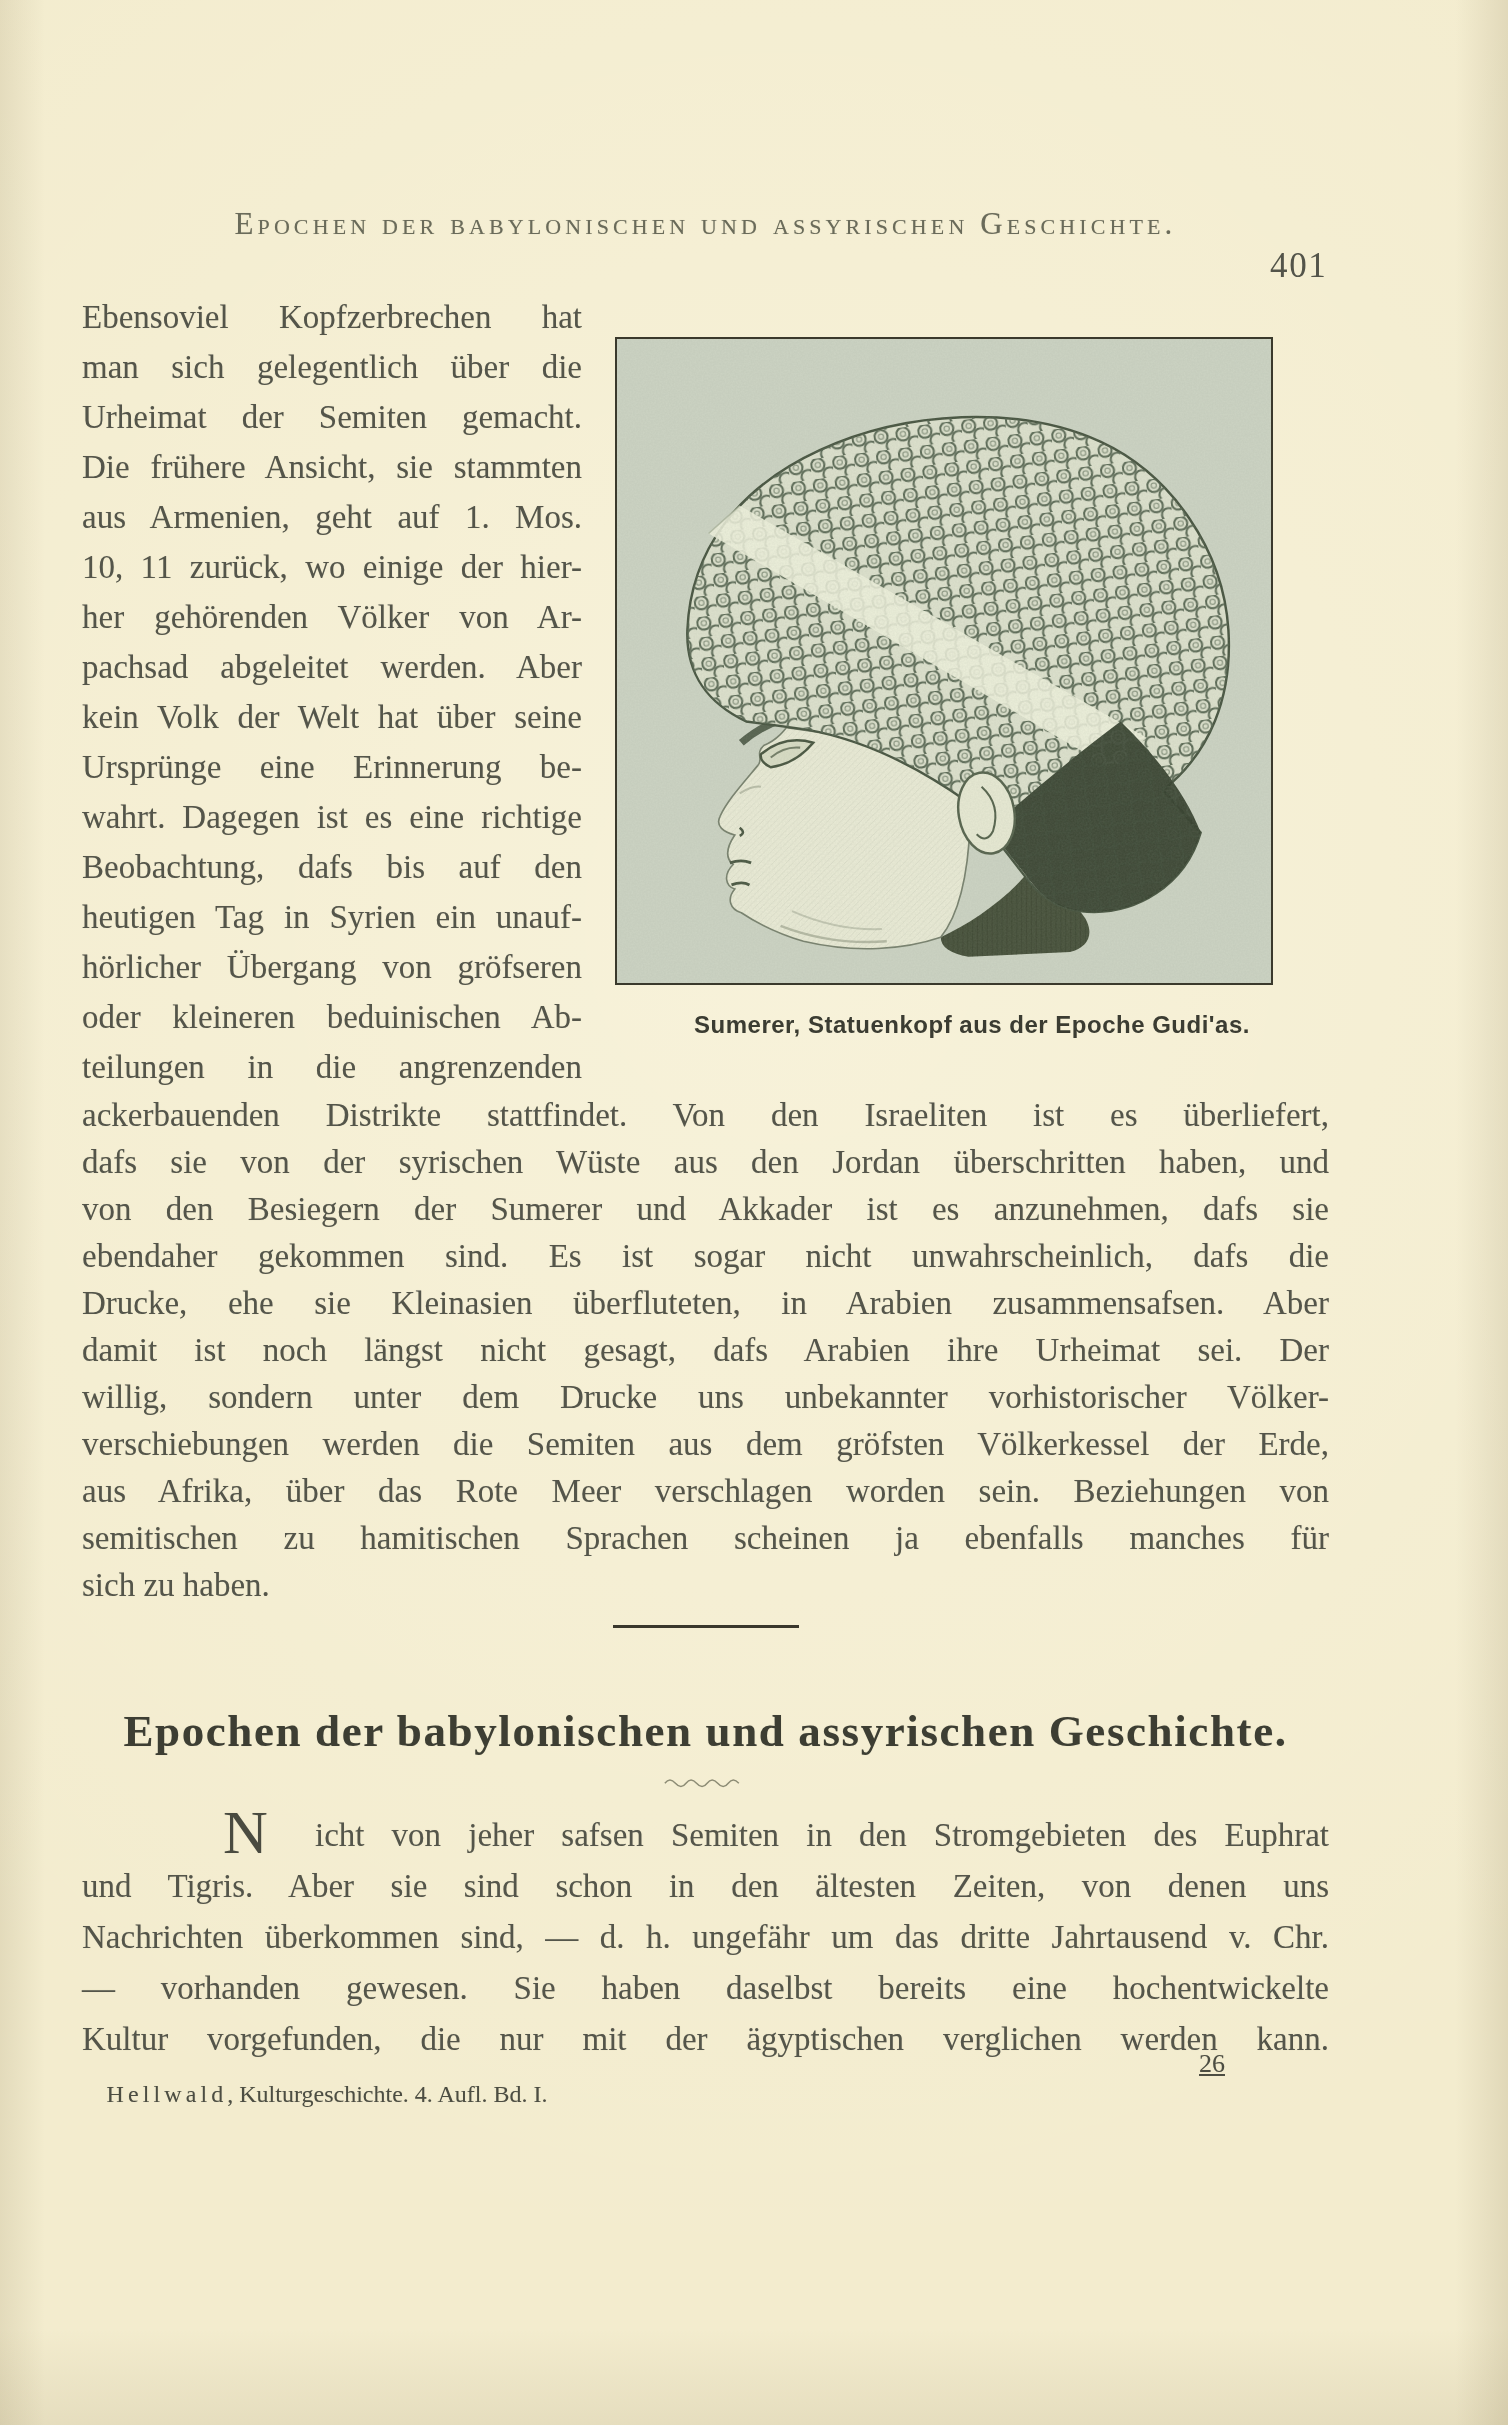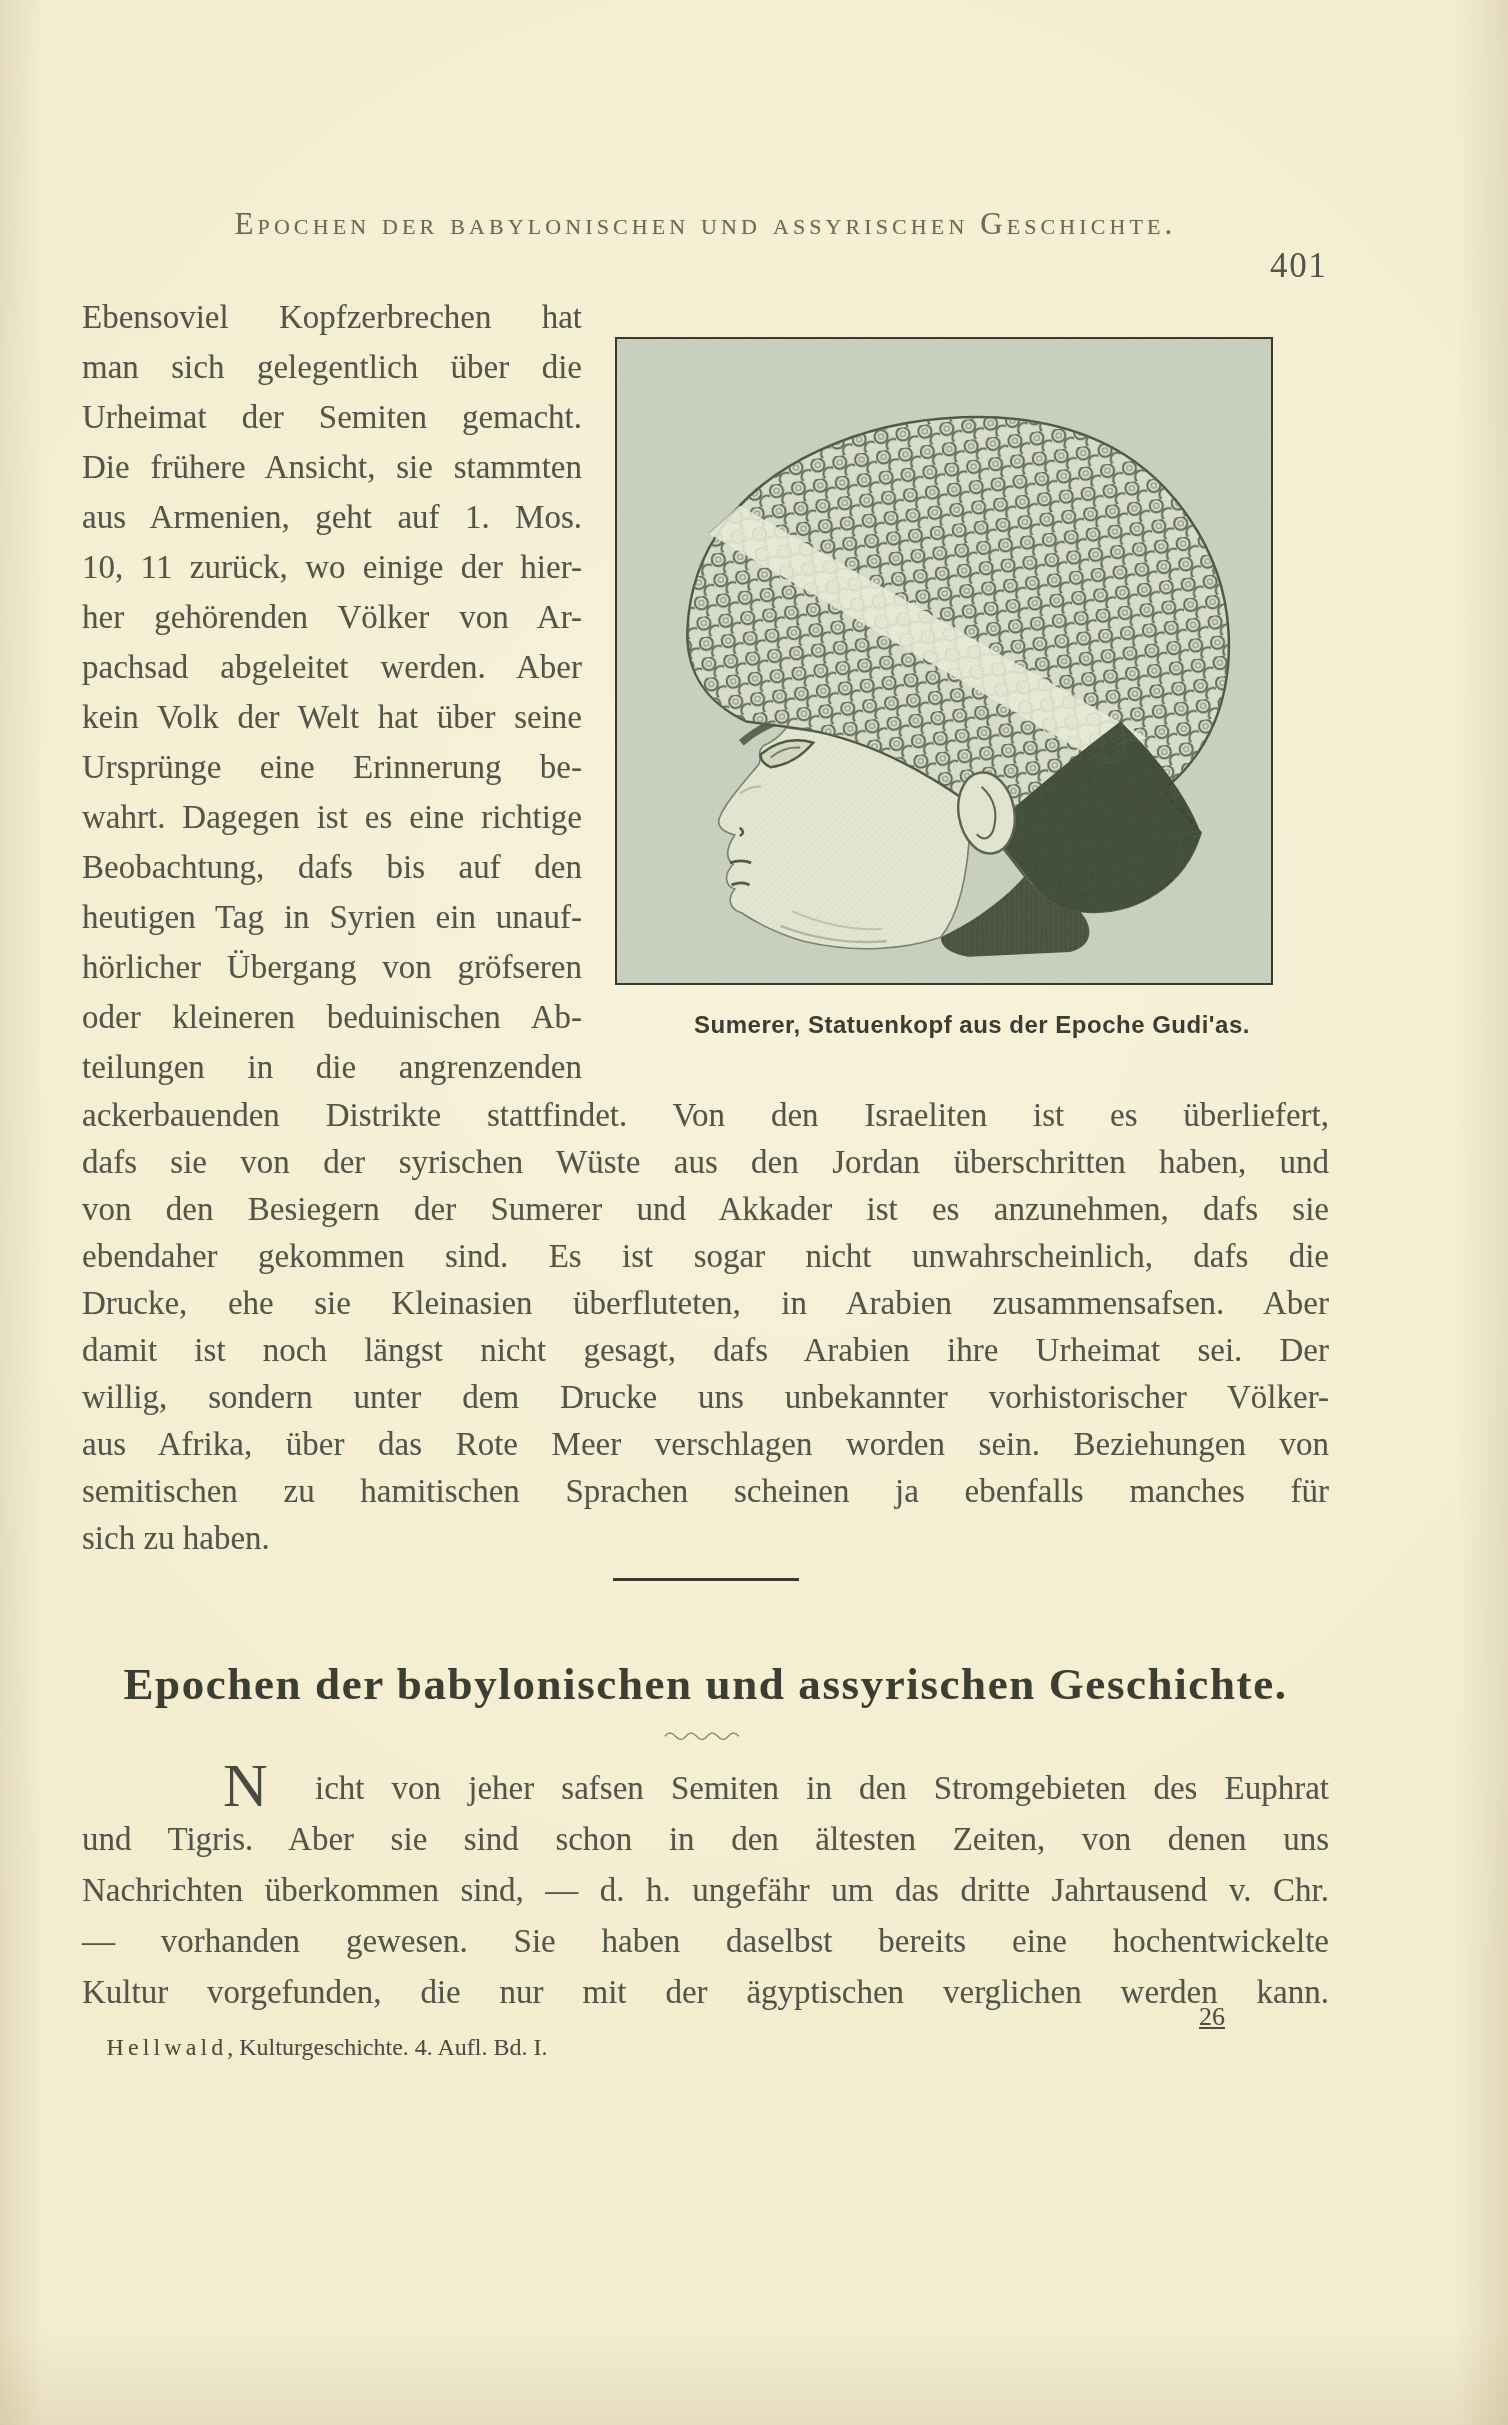--- a/index.html
+++ b/index.html
@@ -218,20 +218,21 @@
         <div class="tline">teilungen in die angrenzenden</div>
       </div>
     <div class="para para-full">
         <div class="tline">ackerbauenden Distrikte stattfindet. Von den Israeliten ist es überliefert,</div>
         <div class="tline">dafs sie von der syrischen Wüste aus den Jordan überschritten haben, und</div>
         <div class="tline">von den Besiegern der Sumerer und Akkader ist es anzunehmen, dafs sie</div>
         <div class="tline">ebendaher gekommen sind. Es ist sogar nicht unwahrscheinlich, dafs die</div>
         <div class="tline">Drucke, ehe sie Kleinasien überfluteten, in Arabien zusammensafsen. Aber</div>
         <div class="tline">damit ist noch längst nicht gesagt, dafs Arabien ihre Urheimat sei. Der</div>
         <div class="tline">willig, sondern unter dem Drucke uns unbekannter vorhistorischer Völker-</div>
+        <div class="tline">verschiebungen werden die Semiten aus dem gröfsten Völkerkessel der Erde,</div>
         <div class="tline">aus Afrika, über das Rote Meer verschlagen worden sein. Beziehungen von</div>
         <div class="tline">semitischen zu hamitischen Sprachen scheinen ja ebenfalls manches für</div>
       </div>
     <div class="tline last-line">sich zu haben.</div>
 
     <div class="rule-divider"></div>
 
     <h2 class="section-heading">Epochen der babylonischen und assyrischen Geschichte.</h2>
 
     <div class="squiggle">

